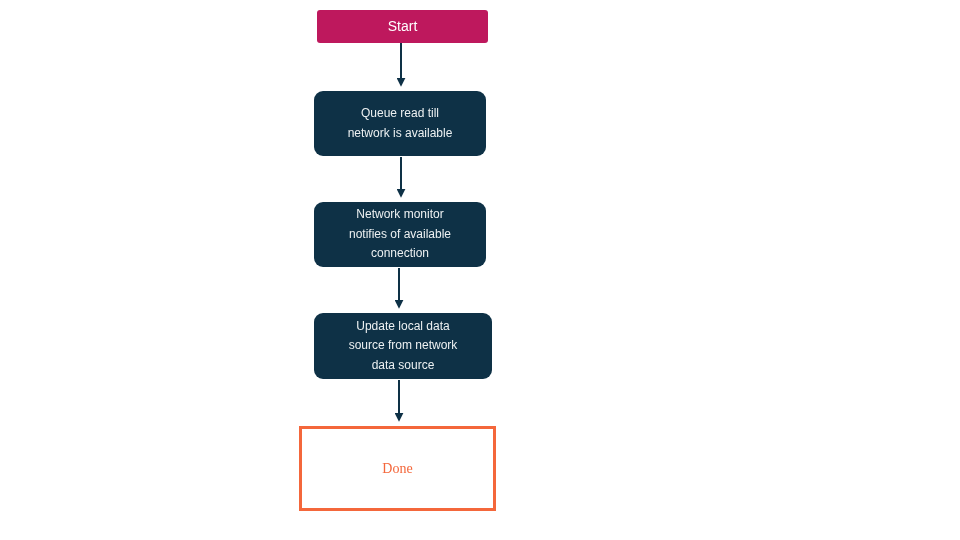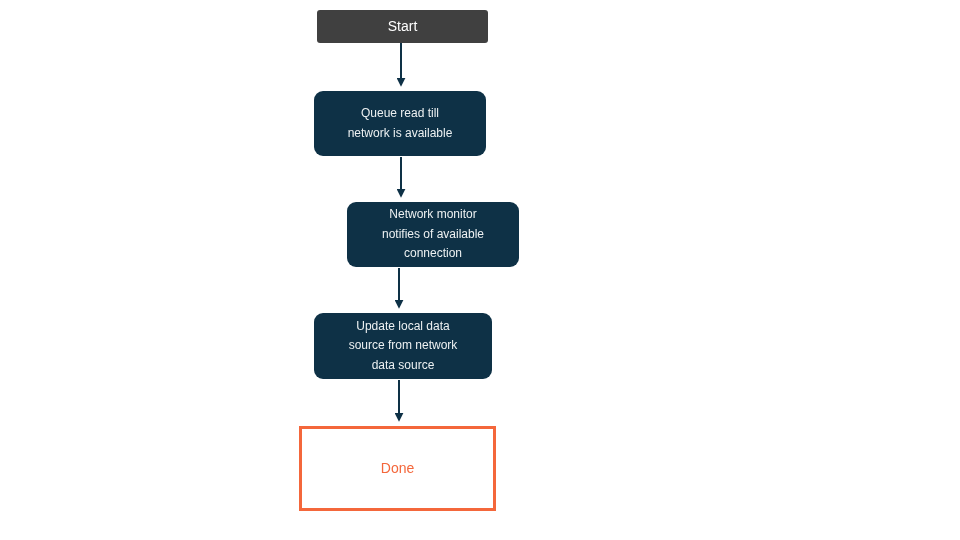--- a/index.html
+++ b/index.html
@@ -36,21 +36,21 @@
     display: block;
     white-space: pre-line;
   }
 
   
   .node.start {
     left: 317px;
     top: 10px;
     width: 171px;
     height: 33px;
-    background: #404040;
+    background: #be185d;
     border-radius: 3px;
   }
   .node.start .node-label {
     color: #ffffff;
     font-size: 14px;
     line-height: 19px;
   }
 
   
   .node.process {
@@ -67,38 +67,38 @@
     left: 314px;
     top: 91px;
     width: 172px;
     height: 65px;
   }
   .node.process.p2 {
     left: 314px;
     top: 202px;
     width: 172px;
     height: 65px;
-    margin-left: 33px;
   }
   .node.process.p3 {
     left: 314px;
     top: 313px;
     width: 178px;
     height: 66px;
   }
 
   
   .node.end {
     left: 299px;
     top: 426px;
     width: 197px;
     height: 85px;
     background: #ffffff;
     border: 3px solid #f4673b;
     border-radius: 0;
+    font-family: Liberation Serif, serif;
   }
   .node.end .node-label {
     color: #f4673b;
     font-size: 14px;
     line-height: 19px;
   }
 
   
   .edge {
     position: absolute;

